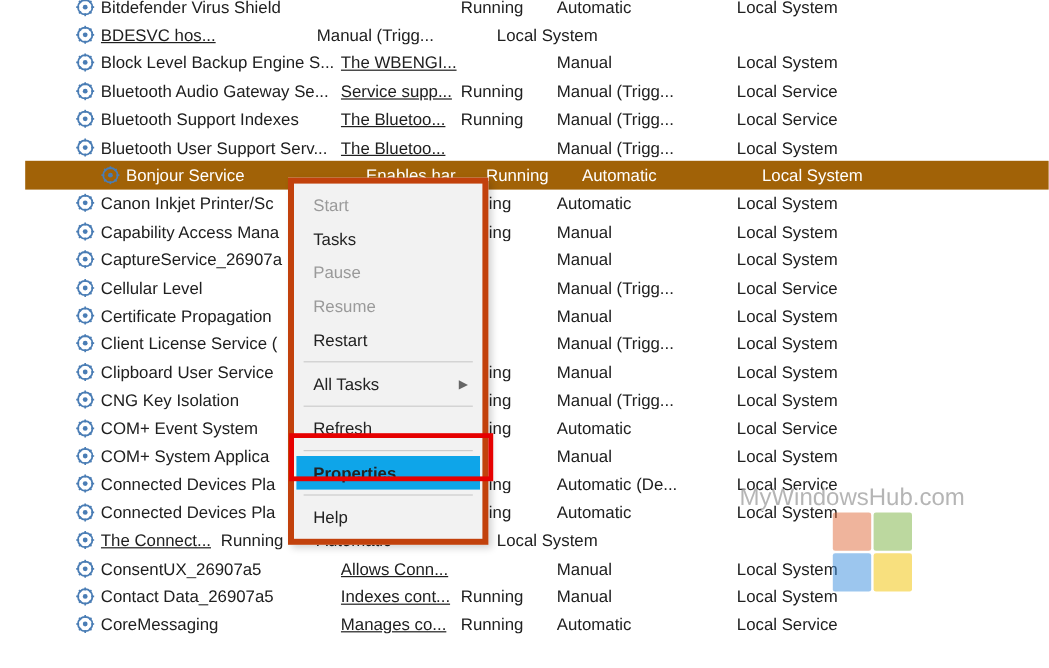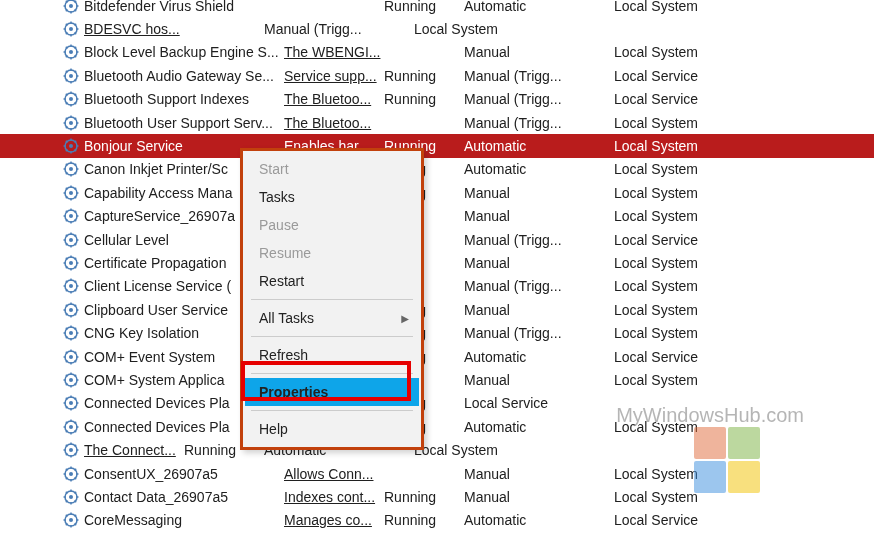--- a/index.html
+++ b/index.html
@@ -19,45 +19,46 @@
     width: 100%;
   }
   .row {
     display: flex;
     align-items: center;
     height: 23.4px;
     padding-left: 62px;
     white-space: nowrap;
   }
   .row.selected {
-    background: #b91c1c;
+    background: #a16207;
     color: #fff;
+    margin-left: 21px;
   }
   .icon {
     width: 18px; height: 18px;
     margin-right: 4px;
     flex: 0 0 18px;
     display: inline-flex;
     align-items: center;
     justify-content: center;
   }
   .col-name  { flex: 0 0 200px; overflow: hidden; text-overflow: ellipsis; }
   .col-desc  { flex: 0 0 100px; overflow: hidden; text-overflow: ellipsis; text-decoration: underline; }
   .col-status{ flex: 0 0 80px;  overflow: hidden; }
   .col-start { flex: 0 0 150px; overflow: hidden; }
   .col-logon { flex: 0 0 150px; overflow: hidden; }
 
   
   .ctxmenu {
     position: absolute;
     left: 240px;
     top: 148px;
-    width: 184px;
+    width: 167px;
     background: #f2f2f2;
-    border: 3px solid #c2410c;
+    border: 5px solid #c2410c;
     box-shadow: 3px 3px 6px rgba(0,0,0,.18);
     padding: 4px 2px;
   }
   .ctxitem {
     padding: 6px 14px;
     font-size: 14px;
     color: #222;
     position: relative;
   }
   .ctxitem.disabled { color: #9a9a9a; }
@@ -516,20 +517,21 @@
             <line x1="2.8" y1="2.8" x2="4.5" y2="4.5"></line>
             <line x1="11.5" y1="11.5" x2="13.2" y2="13.2"></line>
             <line x1="2.8" y1="13.2" x2="4.5" y2="11.5"></line>
             <line x1="11.5" y1="4.5" x2="13.2" y2="2.8"></line>
           </g>
         </svg>
       </span>
       <span class="col-name">Connected Devices Pla</span>
       <span class="col-desc"></span>
       <span class="col-status">unning</span>
+      <span class="col-start">Automatic (De...</span>
       <span class="col-logon">Local Service</span>
     </div>
     <div class="row">
       <span class="icon">
         <svg width="16" height="16" viewBox="0 0 16 16">
           <circle cx="8" cy="8" r="6" fill="none" stroke="#4a7db5" stroke-width="1.5"></circle>
           <circle cx="8" cy="8" r="2" fill="#4a7db5"></circle>
           <g stroke="#4a7db5" stroke-width="1.4">
             <line x1="8" y1="0.5" x2="8" y2="3"></line>
             <line x1="8" y1="13" x2="8" y2="15.5"></line>

